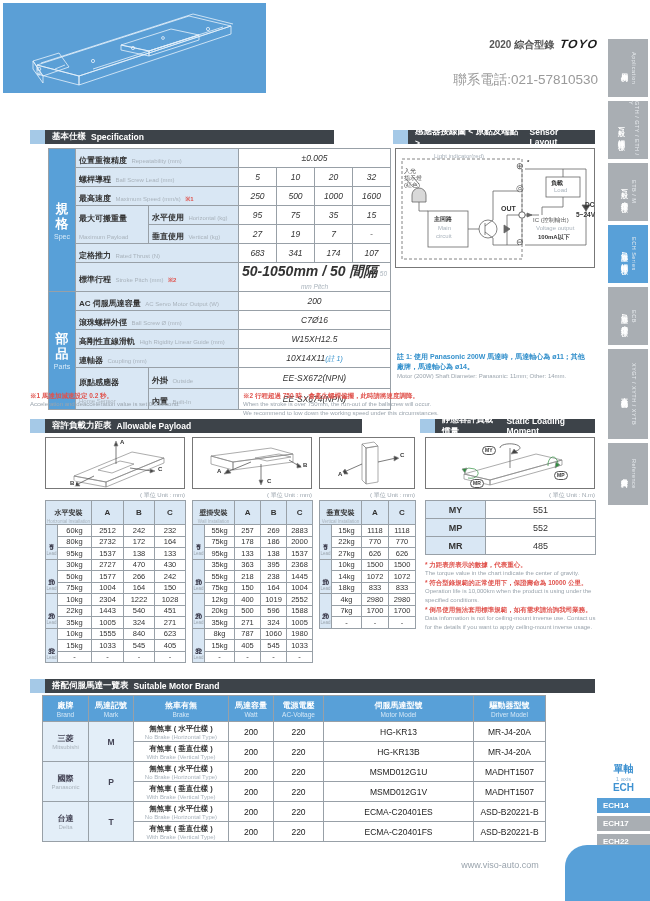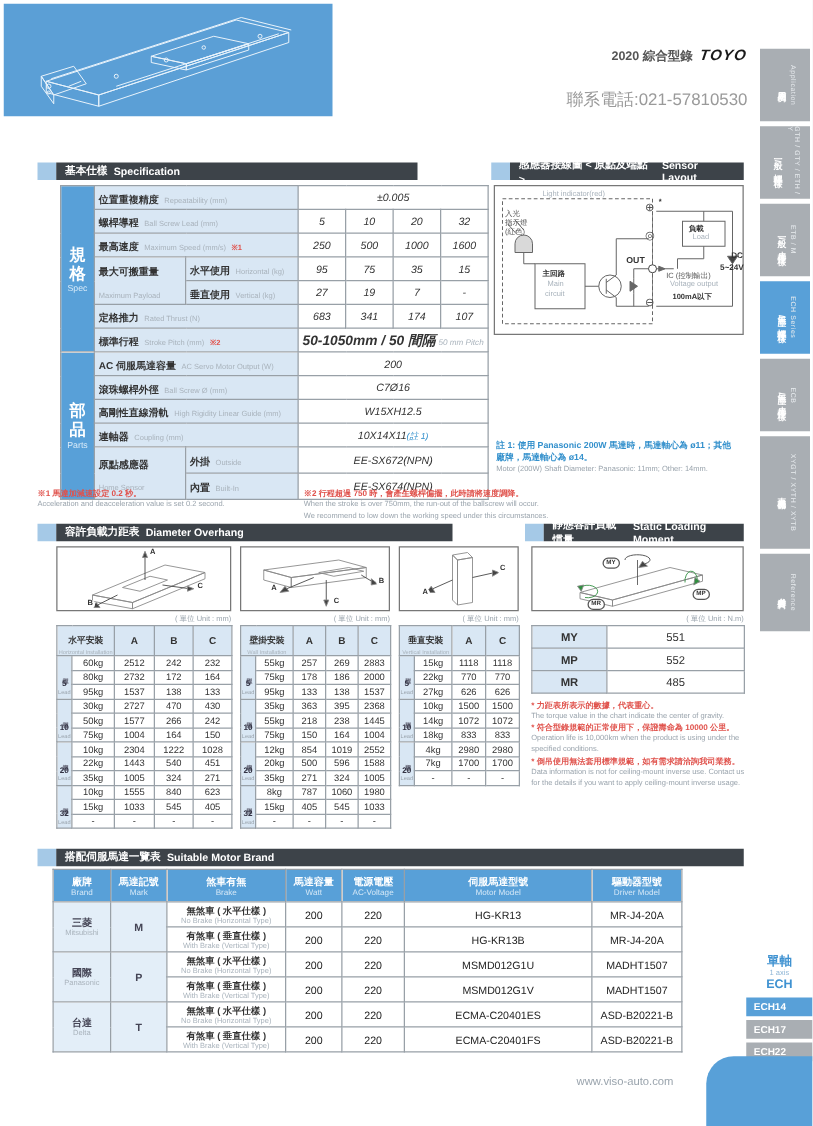--- a/index.html
+++ b/index.html
@@ -226,21 +226,21 @@
     </tr>
     <tr style="height:18px">
       <td class="lcell" colspan="2"><span class="lz">定格推力</span> <span class="le">Rated Thrust (N)</span></td>
       <td class="vcell"><span>683</span></td>
       <td class="vcell"><span>341</span></td>
       <td class="vcell"><span>174</span></td>
       <td class="vcell"><span>107</span></td>
     </tr>
     <tr style="height:18px">
       <td class="lcell" colspan="2"><span class="lz">標準行程</span> <span class="le">Stroke Pitch (mm)</span> <span class="mark">※2</span></td>
-      <td class="vcell" colspan="4"><b style="font-size:11px">50-1050mm / 50 間隔</b> <span class="vsub">50 mm Pitch</span></td>
+      <td class="vcell" colspan="4"><b style="font-size:14px">50-1050mm / 50 間隔</b> <span class="vsub">50 mm Pitch</span></td>
     </tr>
     <tr style="height:18px">
       <td class="gcell" rowspan="6">
         <span class="big">部</span>
         <span class="big">品</span>
         <span class="sml">Parts</span>
       </td>
       <td class="lcell" colspan="2"><span class="lz">AC 伺服馬達容量</span> <span class="le">AC Servo Motor Output (W)</span></td>
       <td class="vcell" colspan="4"><span>200</span></td>
     </tr>
@@ -349,21 +349,21 @@
   <div class="note-block" style="left:397px;top:352px;width:200px;">
     <div class="nblue">註 1: 使用 Panasonic 200W 馬達時，馬達軸心為 ø11；其他</div>
     <div class="nblue">廠牌，馬達軸心為 ø14。</div>
     <div class="ngray">Motor (200W) Shaft Diameter: Panasonic: 11mm; Other: 14mm.</div>
   </div>
 
   <div class="sec-head" style="left:30px;top:419px;width:332px;">
     <div class="sq"></div>
     <div class="bar">
         <span class="zh">容許負載力距表</span>
-        <span class="en">Diameter Overhang</span>
+        <span class="en">Allowable Payload</span>
       </div>
   </div>
 
   <div class="diagbox" style="left:45px;width:140px;">
     <svg width="138" height="50" viewBox="0 0 138 50">
       <g fill="none" stroke="#888" stroke-width="0.7">
         <polygon points="28,38 86,14 118,20 60,44"></polygon>
         <polygon points="28,38 28,43 60,49 60,44"></polygon>
         <polygon points="60,44 118,20 118,25 60,49"></polygon>
         <polygon points="52,32 74,23 88,26 66,35"></polygon>
@@ -561,21 +561,21 @@
         </tr>
     <tr>
           <td class="oh-load">75kg</td>
           <td class="oh-val">150</td>
           <td class="oh-val">164</td>
           <td class="oh-val">1004</td>
         </tr>
     <tr>
           <td class="oh-lead" rowspan="3"><span class="v">導程</span><span class="n">20</span><span class="e">Lead</span></td>
       <td class="oh-load">12kg</td>
-          <td class="oh-val">854</td>
+          <td class="oh-val">400</td>
           <td class="oh-val">1019</td>
           <td class="oh-val">2552</td>
         </tr>
     <tr>
           <td class="oh-load">20kg</td>
           <td class="oh-val">500</td>
           <td class="oh-val">596</td>
           <td class="oh-val">1588</td>
         </tr>
     <tr>

